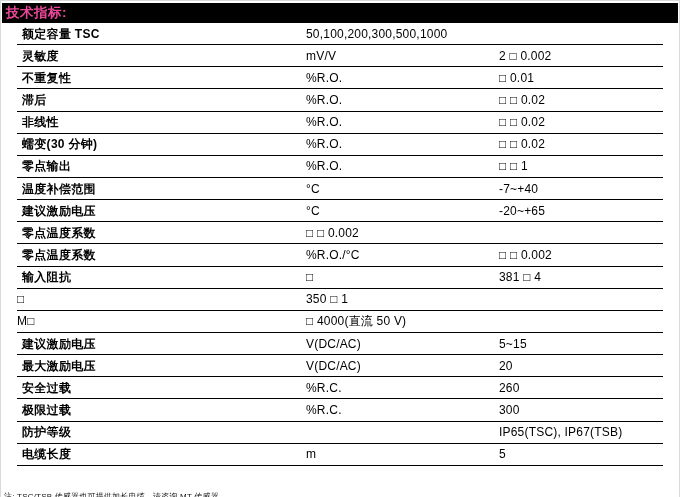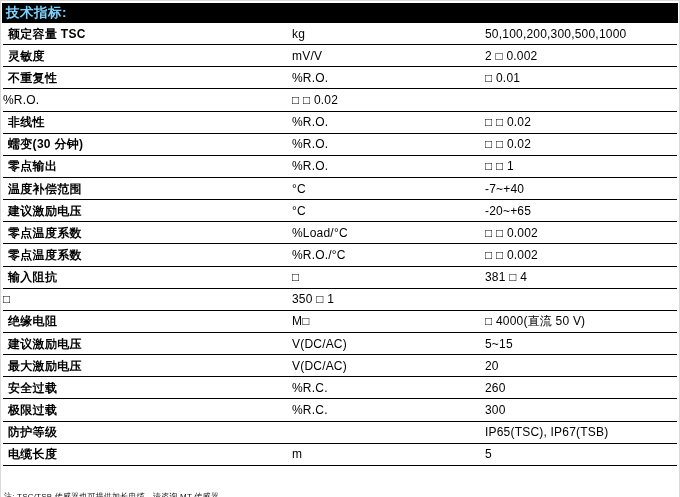--- a/index.html
+++ b/index.html
@@ -15,32 +15,32 @@
     position: absolute; inset: 0;
     background: #fff;
     border: 1px solid #d9d9d9;
     border-bottom: none;
     overflow: hidden;
   }
   .title-bar {
     margin: 2px 1px 0 1px;
     height: 20px;
     background: #000;
-    color: #7dd3fc;
+    color: #ec4899;
     display: flex;
     align-items: center;
   }
   .title-bar .title-text {
     font-size: 13.5px;
     font-weight: 700;
     padding-left: 4px;
     letter-spacing: 0.5px;
   }
   .spec-table {
-    margin: 0 2px;
+    margin: 0 16px;
   }
   .spec-row {
     display: grid;
     grid-template-columns: 289px 193px 1fr;
     height: 22.15px;
     align-items: center;
     border-bottom: 1px solid #000;
     font-size: 12px;
     line-height: 1;
     white-space: nowrap;
@@ -69,34 +69,34 @@
 
 <div class="page">
 
   <div class="title-bar">
     <span class="title-text">技术指标:</span>
   </div>
 
   <div class="spec-table" id="spec-table">
       <div class="spec-row">
         <span class="cell-label">额定容量 TSC</span>
-        <span class="cell-unit">kg</span>
         <span class="cell-value">50,100,200,300,500,1000</span>
       </div>
       <div class="spec-row">
         <span class="cell-label">灵敏度</span>
         <span class="cell-unit">mV/V</span>
         <span class="cell-value">2 □ 0.002</span>
       </div>
       <div class="spec-row">
         <span class="cell-label">不重复性</span>
         <span class="cell-unit">%R.O.</span>
         <span class="cell-value">□ 0.01</span>
       </div>
       <div class="spec-row">
+        <span class="cell-label">滞后</span>
         <span class="cell-unit">%R.O.</span>
         <span class="cell-value">□ □ 0.02</span>
       </div>
       <div class="spec-row">
         <span class="cell-label">非线性</span>
         <span class="cell-unit">%R.O.</span>
         <span class="cell-value">□ □ 0.02</span>
       </div>
       <div class="spec-row">
         <span class="cell-label">蠕变(30 分钟)</span>
@@ -113,39 +113,37 @@
         <span class="cell-unit">°C</span>
         <span class="cell-value">-7~+40</span>
       </div>
       <div class="spec-row">
         <span class="cell-label">建议激励电压</span>
         <span class="cell-unit">°C</span>
         <span class="cell-value">-20~+65</span>
       </div>
       <div class="spec-row">
         <span class="cell-label">零点温度系数</span>
-        <span class="cell-unit">%Load/°C</span>
         <span class="cell-value">□ □ 0.002</span>
       </div>
       <div class="spec-row">
         <span class="cell-label">零点温度系数</span>
         <span class="cell-unit">%R.O./°C</span>
         <span class="cell-value">□ □ 0.002</span>
       </div>
       <div class="spec-row">
         <span class="cell-label">输入阻抗</span>
         <span class="cell-unit">□</span>
         <span class="cell-value">381 □ 4</span>
       </div>
       <div class="spec-row">
         <span class="cell-unit">□</span>
         <span class="cell-value">350 □ 1</span>
       </div>
       <div class="spec-row">
-        <span class="cell-label">绝缘电阻</span>
         <span class="cell-unit">M□</span>
         <span class="cell-value">□ 4000(直流 50 V)</span>
       </div>
       <div class="spec-row">
         <span class="cell-label">建议激励电压</span>
         <span class="cell-unit">V(DC/AC)</span>
         <span class="cell-value">5~15</span>
       </div>
       <div class="spec-row">
         <span class="cell-label">最大激励电压</span>

